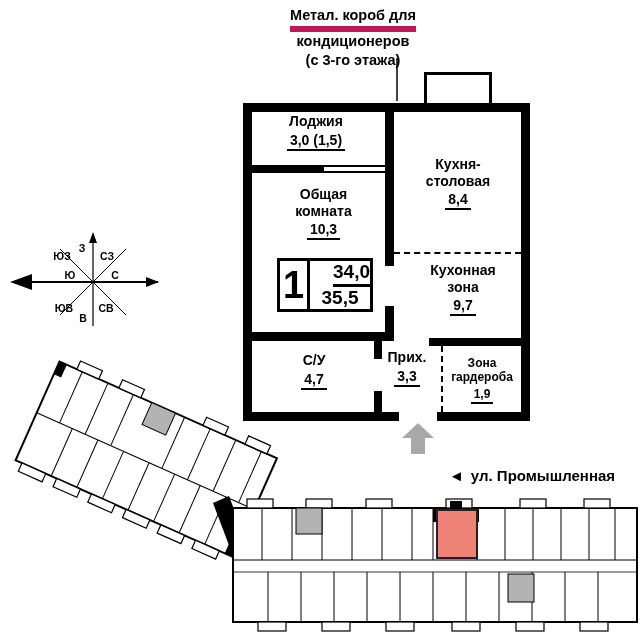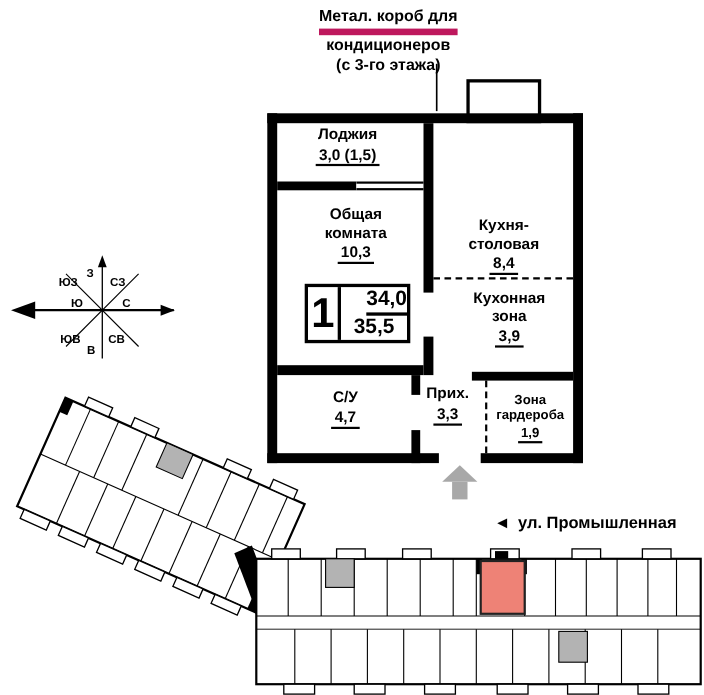--- a/index.html
+++ b/index.html
@@ -201,33 +201,33 @@
   <div class="wall" style="left:429px; top:338px; width:92px; height:8px;"></div>
 
   <div class="dashedH" style="left:394px; top:252px; width:127px;"></div>
   <div class="dashedV" style="left:441px; top:346px; height:66px;"></div>
 
   <div class="label" style="left:262px; top:113px; width:108px;">
     <div class="rname">Лоджия</div>
     <span class="area">3,0 (1,5)</span>
   </div>
 
-  <div class="label" style="left:412px; top:156px; width:92px;margin-top:40px;">
+  <div class="label" style="left:412px; top:156px; width:92px;">
     <div class="rname">Кухня-столовая</div>
     <span class="area">8,4</span>
   </div>
 
   <div class="label" style="left:276px; top:186px; width:95px;">
     <div class="rname">Общая комната</div>
     <span class="area">10,3</span>
   </div>
 
   <div class="label" style="left:418px; top:262px; width:90px;">
     <div class="rname">Кухонная зона</div>
-    <span class="area">3,9</span>
+    <span class="area">9,7</span>
   </div>
 
   <div class="label" style="left:283px; top:352px; width:62px;">
     <div class="rname">С/У</div>
     <span class="area">4,7</span>
   </div>
 
   <div class="label" style="left:383px; top:349px; width:48px;">
     <div class="rname">Прих.</div>
     <span class="area">3,3</span>

